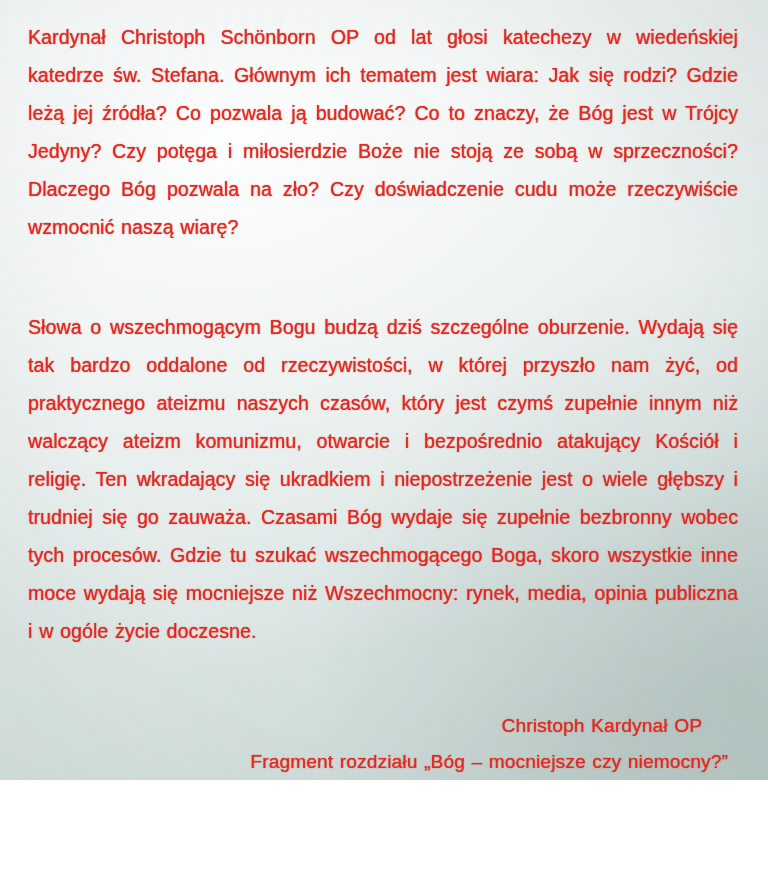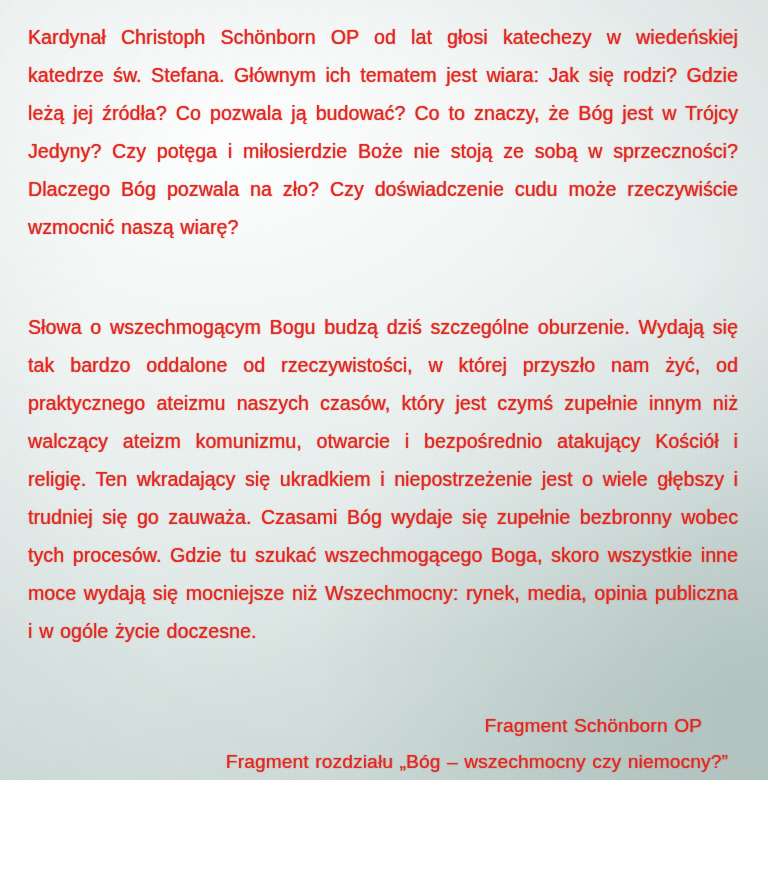--- a/index.html
+++ b/index.html
@@ -96,17 +96,17 @@
 
   <div class="text-block">
     <p class="para p1">Kardynał Christoph Schönborn OP od lat głosi katechezy w wiedeńskiej katedrze św. Stefana. Głównym ich tematem jest wiara: Jak się rodzi? Gdzie leżą jej źródła? Co pozwala ją budować? Co to znaczy, że Bóg jest w Trójcy Jedyny? Czy potęga i miłosierdzie Boże nie stoją ze sobą w sprzeczności? Dlaczego Bóg pozwala na zło? Czy doświadczenie cudu może rzeczywiście wzmocnić naszą wiarę?</p>
 
     <div class="gap"></div>
 
     <p class="para p2">Słowa o wszechmogącym Bogu budzą dziś szczególne oburzenie. Wydają się tak bardzo oddalone od rzeczywistości, w której przyszło nam żyć, od praktycznego ateizmu naszych czasów, który jest czymś zupełnie innym niż walczący ateizm komunizmu, otwarcie i bezpośrednio atakujący Kościół i religię. Ten wkradający się ukradkiem i niepostrzeżenie jest o wiele głębszy i trudniej się go zauważa. Czasami Bóg wydaje się zupełnie bezbronny wobec tych procesów. Gdzie tu szukać wszechmogącego Boga, skoro wszystkie inne moce wydają się mocniejsze niż Wszechmocny: rynek, media, opinia publiczna i w ogóle życie doczesne.</p>
   </div>
 
   <div class="signature-area">
-    <div class="sig-line author">Fragment Schönborn OP</div>
-    <div class="sig-line source">Fragment rozdziału „Bóg – wszechmocny czy niemocny?”</div>
+    <div class="sig-line author">Christoph Kardynał OP</div>
+    <div class="sig-line source">Fragment rozdziału „Bóg – mocniejsze czy niemocny?”</div>
   </div>
 
 </div>
 
 </body></html>

